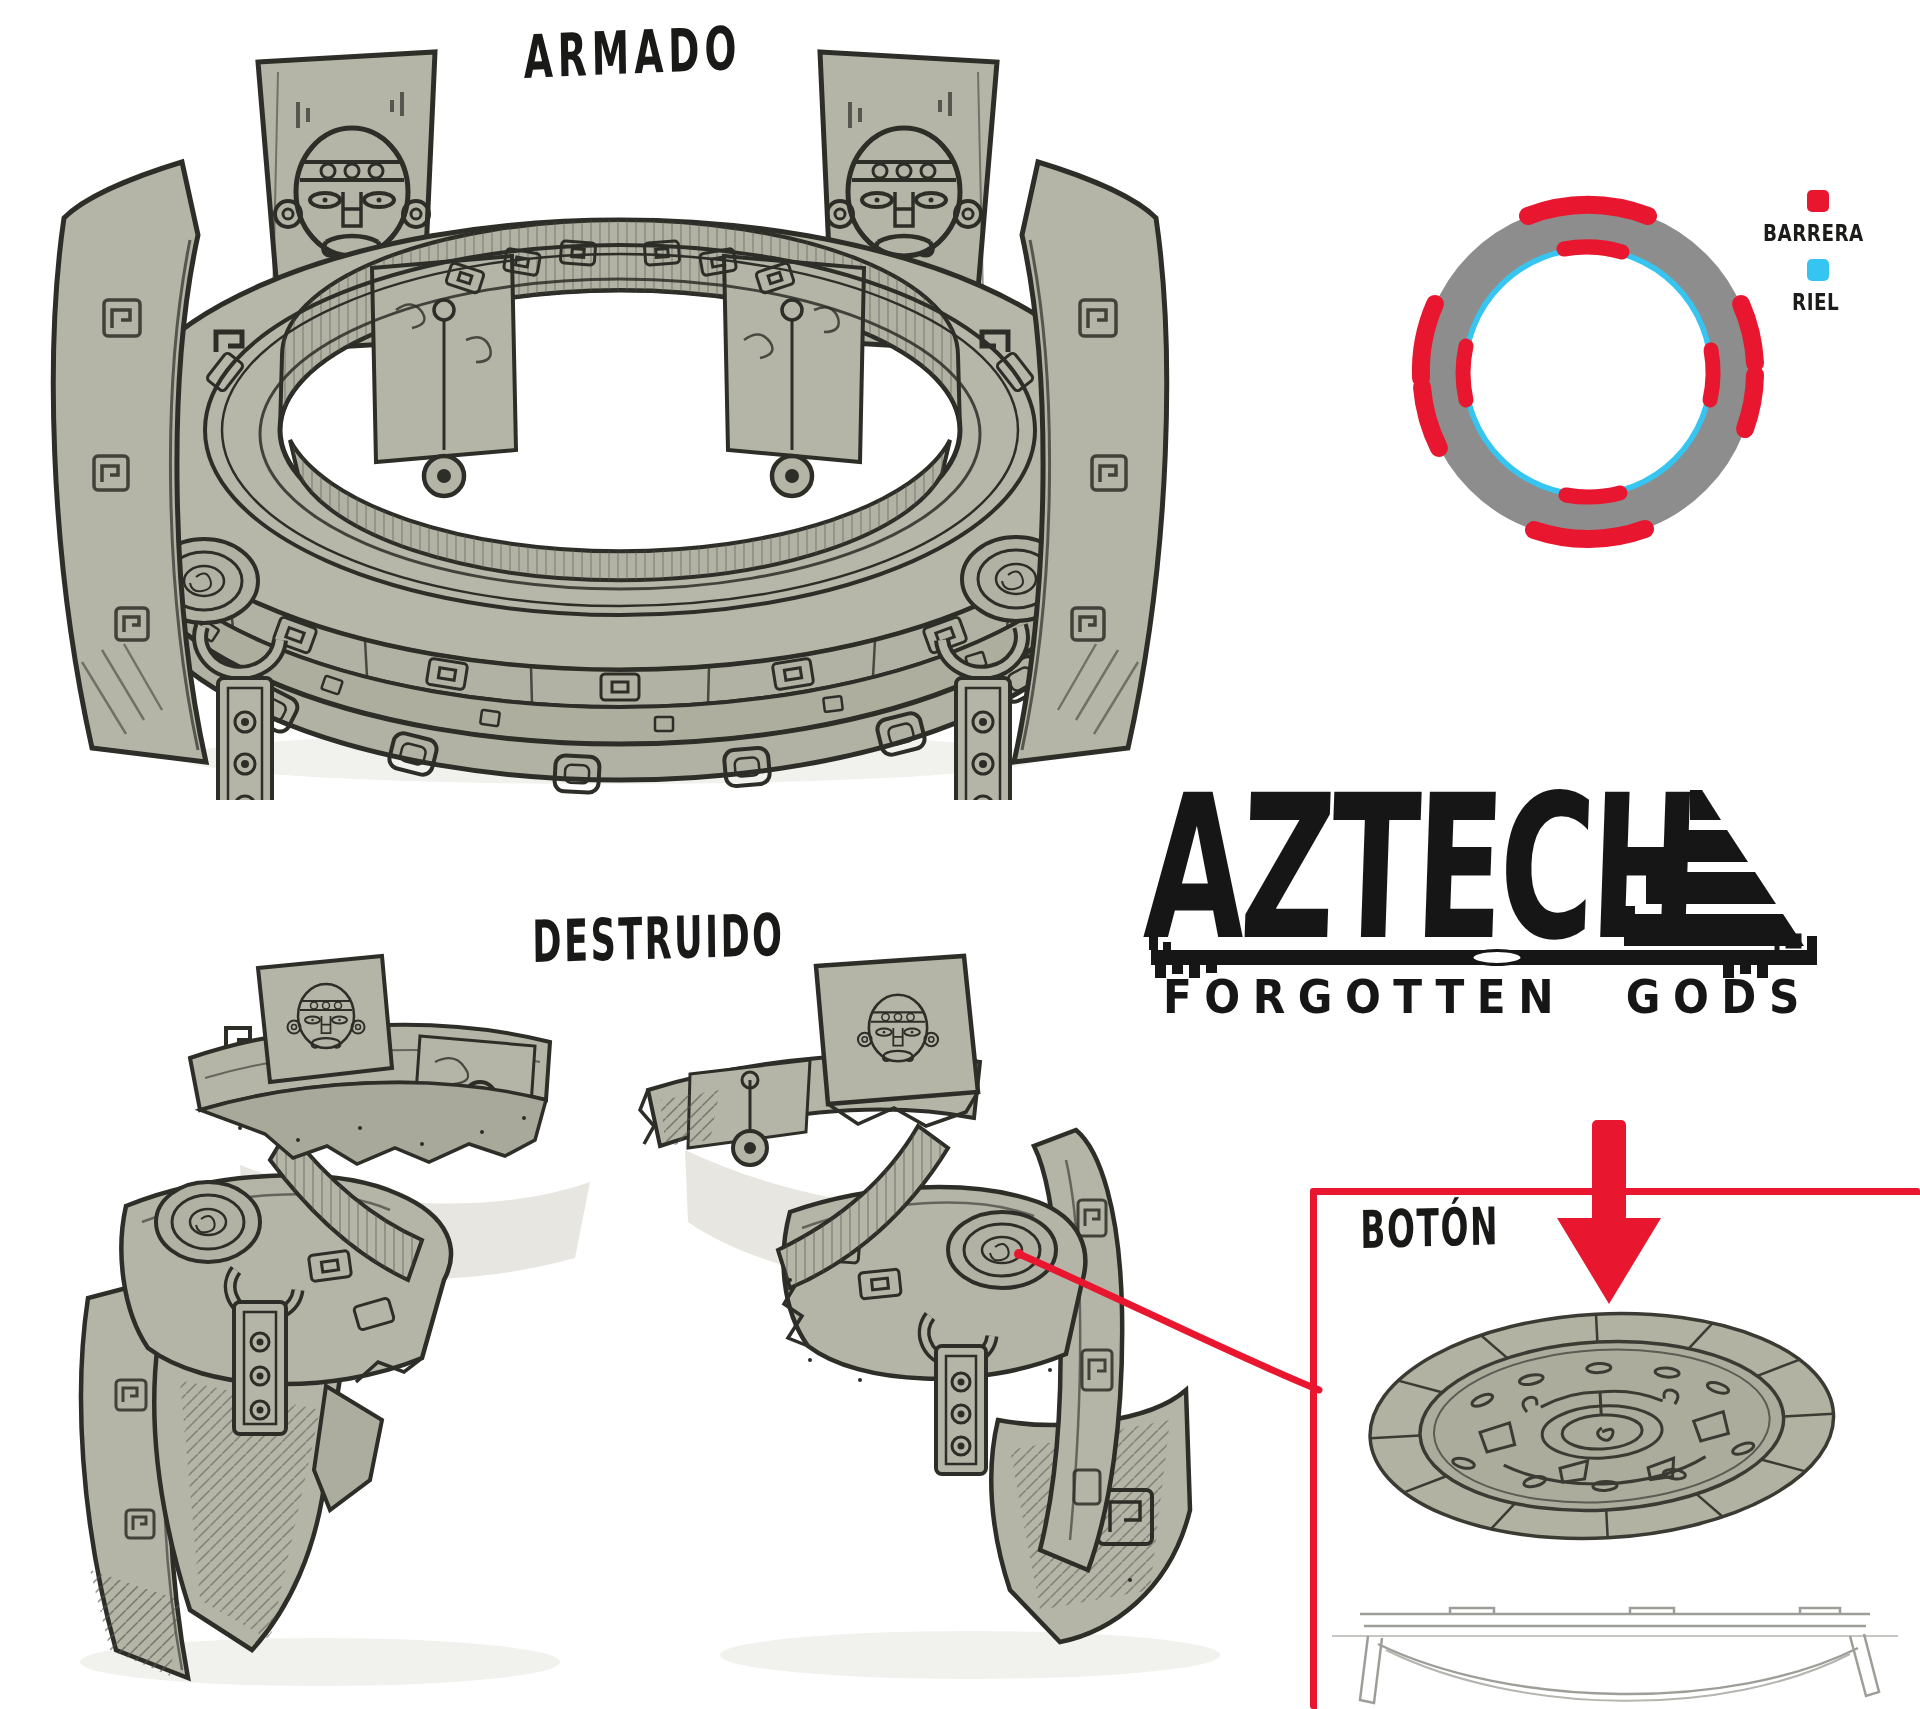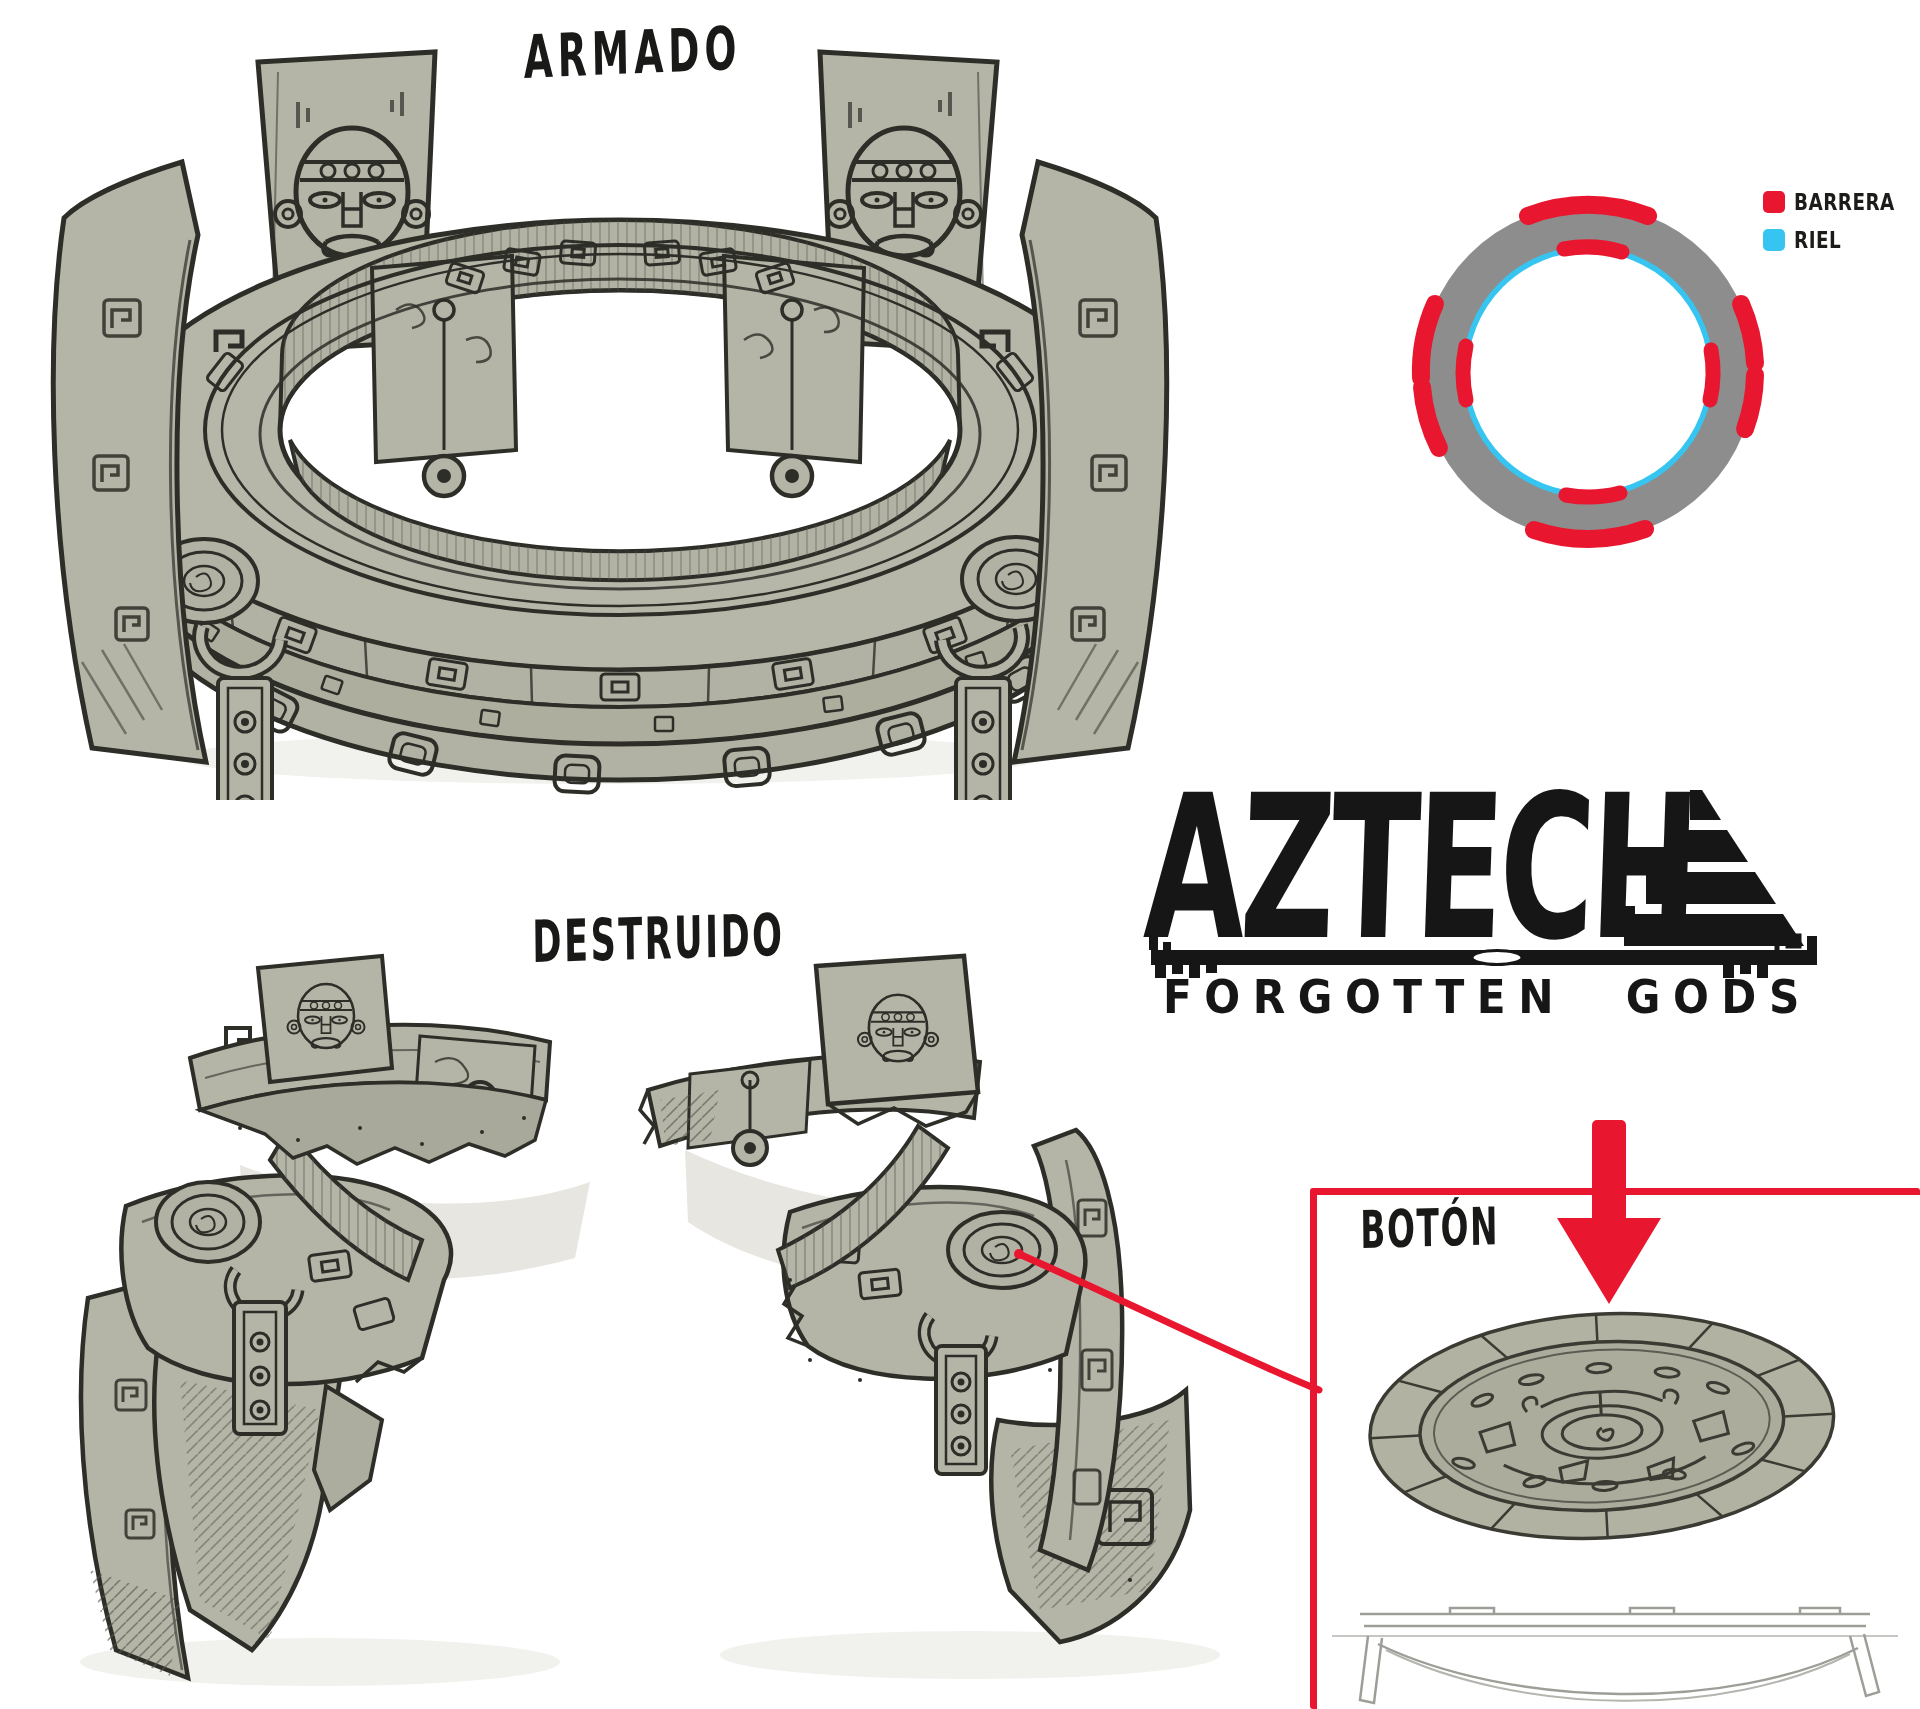--- a/index.html
+++ b/index.html
@@ -5,21 +5,21 @@
   html,body{margin:0;padding:0;background:#ffffff;}
   .canvas{position:relative;width:1920px;height:1709px;background:#ffffff;overflow:hidden;
           font-family:"DejaVu Sans", sans-serif;}
   .hand{position:absolute;font-weight:bold;color:#191917;transform-origin:left top;white-space:nowrap;}
   #armado-label{left:523px;top:22px;font-size:46px;letter-spacing:6px;transform:scale(.82,1.3) rotate(-1.5deg);}
   #destruido-label{left:532px;top:908px;font-size:44px;letter-spacing:3px;transform:scale(.8,1.32) rotate(-1deg);}
   #boton-label{left:1360px;top:1200px;font-size:40px;letter-spacing:2px;transform:scale(.82,1.3) rotate(-1deg);}
   .abs{position:absolute;}
   
   .legend{position:absolute;left:1763px;top:190px;display:flex;flex-direction:column;gap:14px;}
-  .legend-row{display:flex;align-items:center;gap:9px;}
+  .legend-row{display:flex;align-items:center;gap:9px;flex-direction:column;}
   .legend-swatch{width:22px;height:22px;border-radius:5px;}
   .legend-label{font-weight:bold;font-size:20px;color:#1c1c1a;letter-spacing:.5px;transform:scale(.92,1.18);transform-origin:left center;white-space:nowrap;}
   
   .logo{position:absolute;left:1145px;top:780px;width:700px;height:250px;}
   .logo-title{position:absolute;left:4px;top:-28px;font-size:178px;font-weight:bold;color:#161616;
               letter-spacing:-6px;transform:scale(.73,1.12) skewX(-3deg);transform-origin:left top;white-space:nowrap;}
   .logo-sub{position:absolute;left:18px;top:190px;width:630px;font-size:44px;font-weight:bold;color:#161616;
             letter-spacing:13px;word-spacing:34px;text-align:center;transform:scale(.96,1.04);transform-origin:left top;white-space:nowrap;}
   
   .red-box{position:absolute;left:1310px;top:1188px;width:603px;height:514px;

